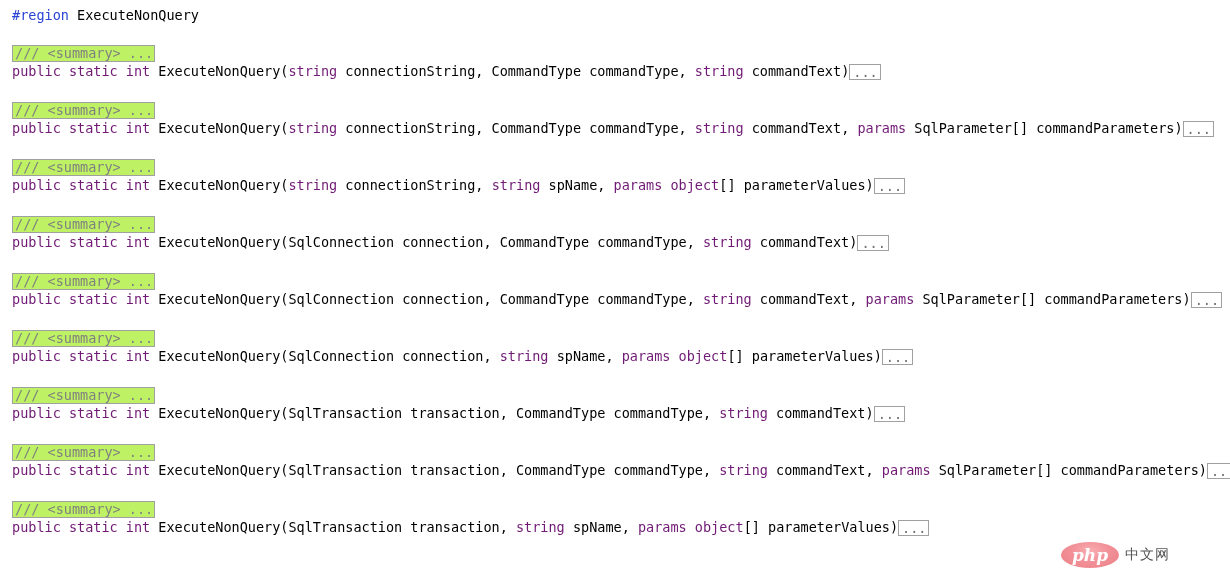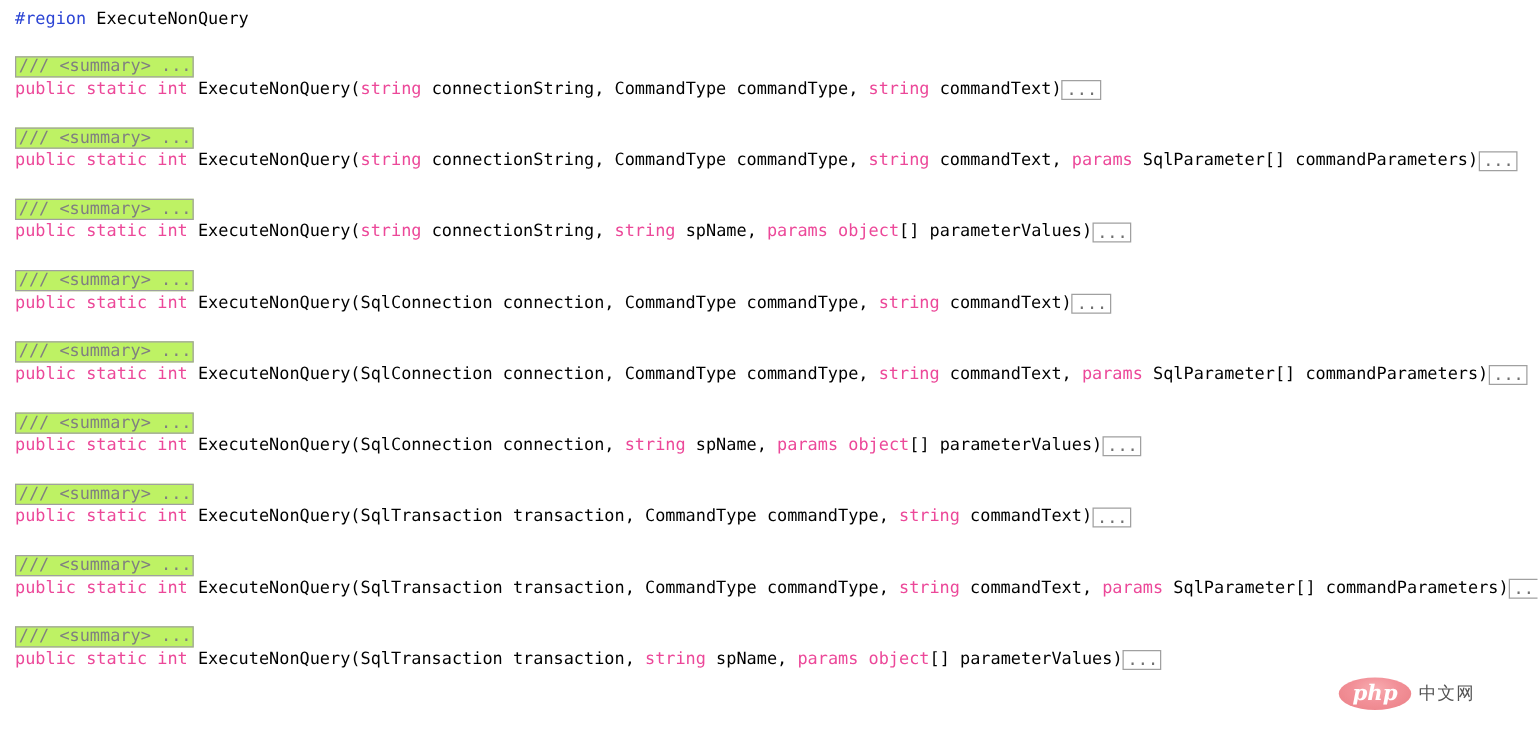--- a/index.html
+++ b/index.html
@@ -28,21 +28,21 @@
 
   .code-line {
     position: absolute;
     left: 12px;
     white-space: pre;
     line-height: 17px;
     font-size: 13.5px;
     letter-spacing: 0px;
   }
 
-  .kw       { color: #ec4899; }
+  .kw       { color: #701a75; }
   .preproc  { color: #2b44d4; }
   .plain    { color: #000000; }
 
   
   .collapsed {
     display: inline-block;
     border: 1px solid #a0a0a0;
     background: #bef264;
     color: #808080;
     line-height: 15px;
@@ -72,21 +72,21 @@
   .summary-row {
     position: absolute;
     left: 12px;
     white-space: pre;
     line-height: 15px;
   }
 
   
   #watermark {
     position: absolute;
-    right: 6px;
+    right: 16px;
     bottom: 18px;
     display: flex;
     align-items: center;
     gap: 6px;
     opacity: 0.95;
   }
   .php-badge {
     width: 58px;
     height: 26px;
     border-radius: 50%;

